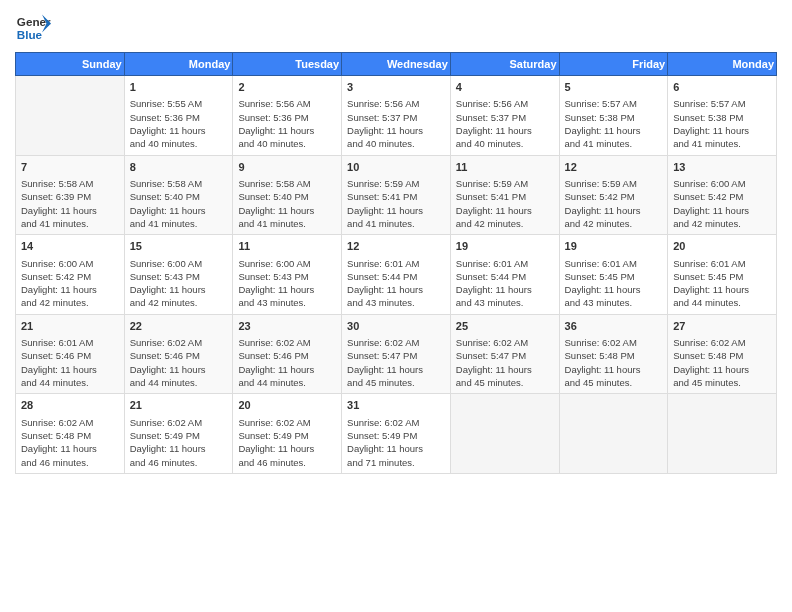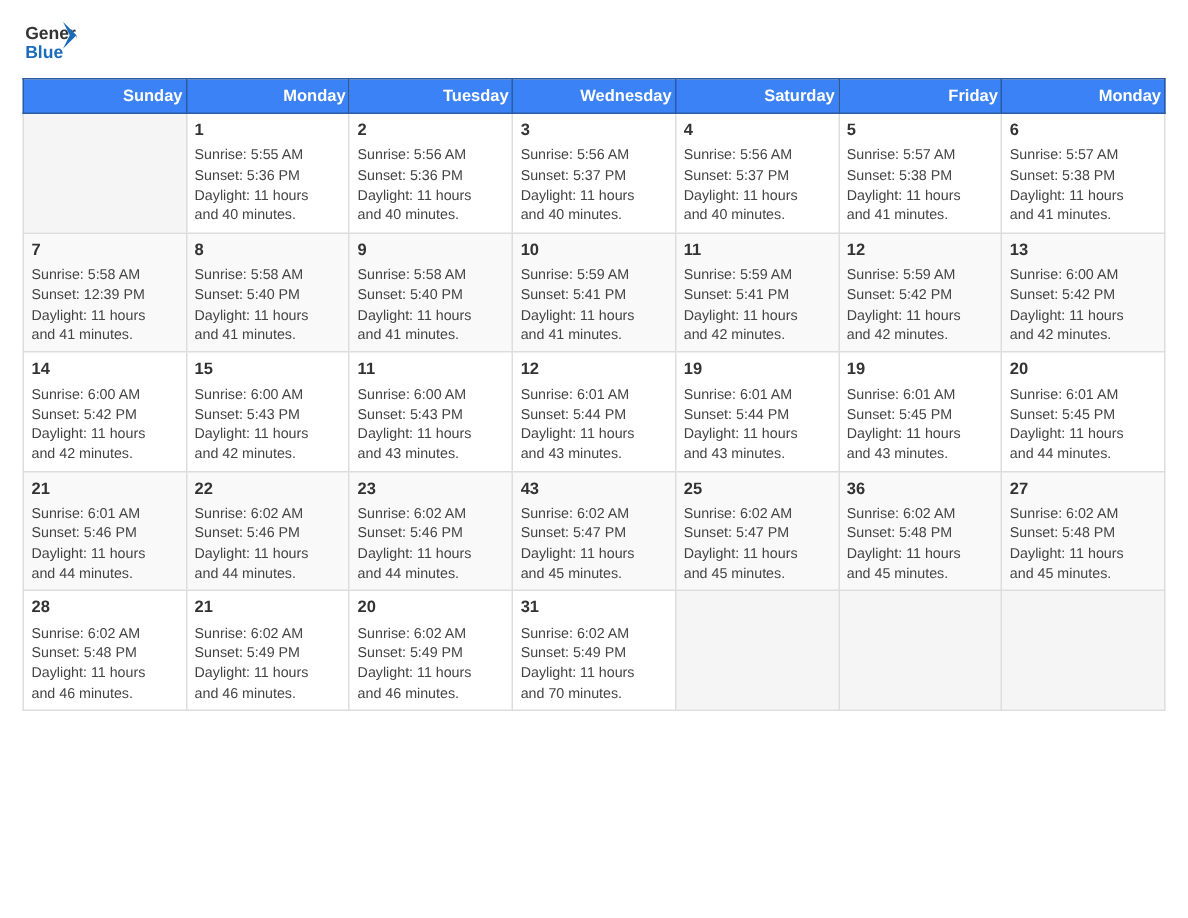--- a/index.html
+++ b/index.html
@@ -167,21 +167,21 @@
             <span style="display: block;">Daylight: 11 hours</span>
             <span style="display: block;">and 41 minutes.</span>
           </div>
         </td>
       </tr>
       <tr>
         <td>
           <span class="day-num">7</span>
           <div class="day-info">
             <span style="display: block;">Sunrise: 5:58 AM</span>
-            <span style="display: block;">Sunset: 12:39 PM</span>
+            <span style="display: block;">Sunset: 6:39 PM</span>
             <span style="display: block;">Daylight: 11 hours</span>
             <span style="display: block;">and 41 minutes.</span>
           </div>
         </td>
         <td>
           <span class="day-num">8</span>
           <div class="day-info">
             <span style="display: block;">Sunrise: 5:58 AM</span>
             <span style="display: block;">Sunset: 5:40 PM</span>
             <span style="display: block;">Daylight: 11 hours</span>
@@ -321,21 +321,21 @@
         <td>
           <span class="day-num">23</span>
           <div class="day-info">
             <span style="display: block;">Sunrise: 6:02 AM</span>
             <span style="display: block;">Sunset: 5:46 PM</span>
             <span style="display: block;">Daylight: 11 hours</span>
             <span style="display: block;">and 44 minutes.</span>
           </div>
         </td>
         <td>
-          <span class="day-num">43</span>
+          <span class="day-num">30</span>
           <div class="day-info">
             <span style="display: block;">Sunrise: 6:02 AM</span>
             <span style="display: block;">Sunset: 5:47 PM</span>
             <span style="display: block;">Daylight: 11 hours</span>
             <span style="display: block;">and 45 minutes.</span>
           </div>
         </td>
         <td>
           <span class="day-num">25</span>
           <div class="day-info">
@@ -391,21 +391,21 @@
             <span style="display: block;">Daylight: 11 hours</span>
             <span style="display: block;">and 46 minutes.</span>
           </div>
         </td>
         <td>
           <span class="day-num">31</span>
           <div class="day-info">
             <span style="display: block;">Sunrise: 6:02 AM</span>
             <span style="display: block;">Sunset: 5:49 PM</span>
             <span style="display: block;">Daylight: 11 hours</span>
-            <span style="display: block;">and 70 minutes.</span>
+            <span style="display: block;">and 71 minutes.</span>
           </div>
         </td>
         <td class="empty-cell"></td>
         <td class="empty-cell"></td>
         <td class="empty-cell"></td>
       </tr>
     </tbody>
 </table>
 
 </body></html>

